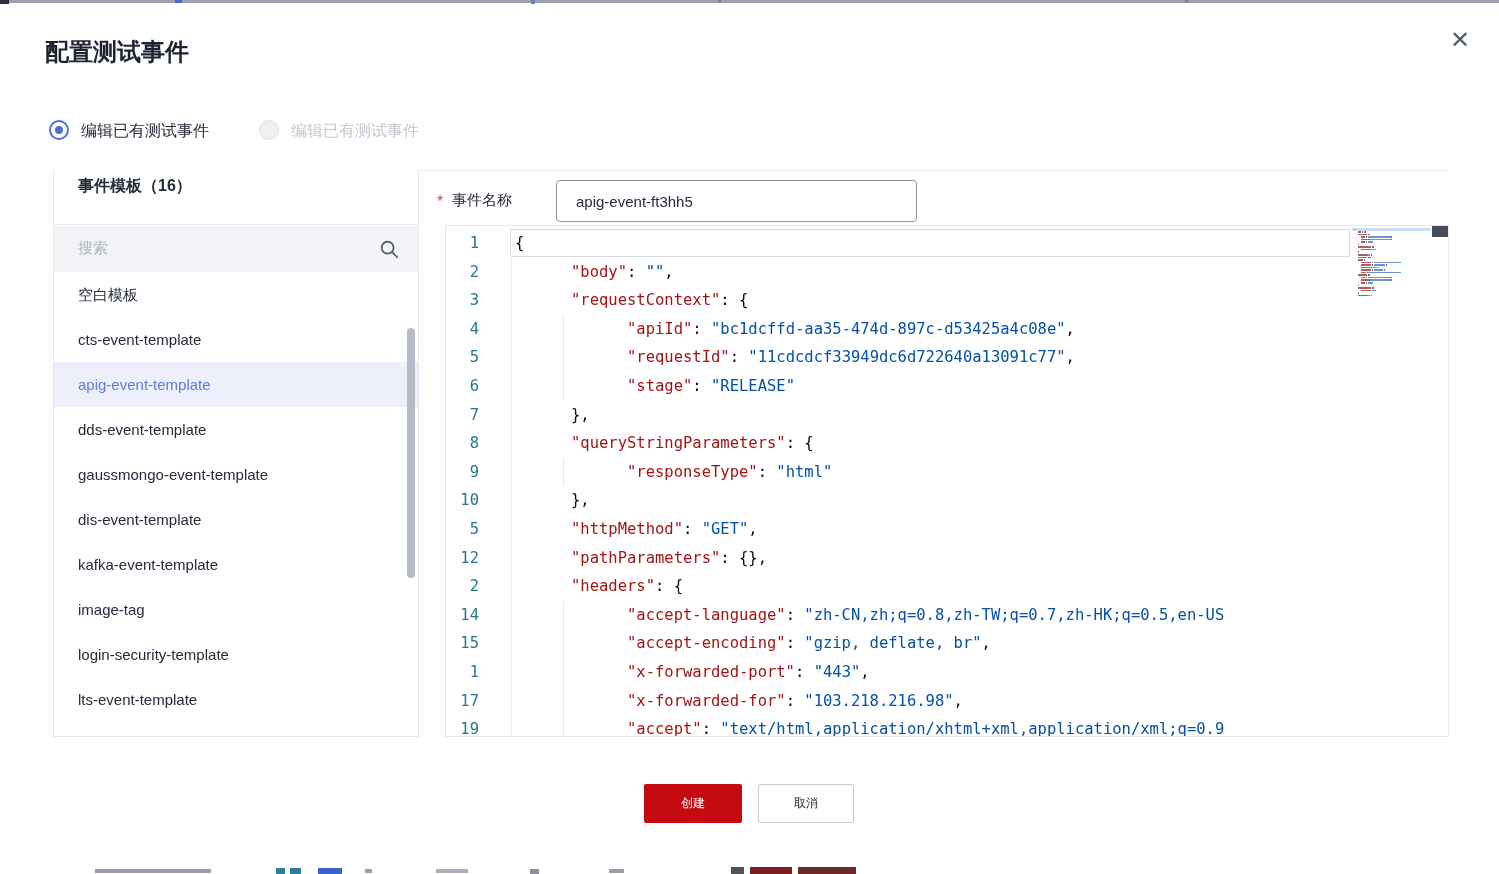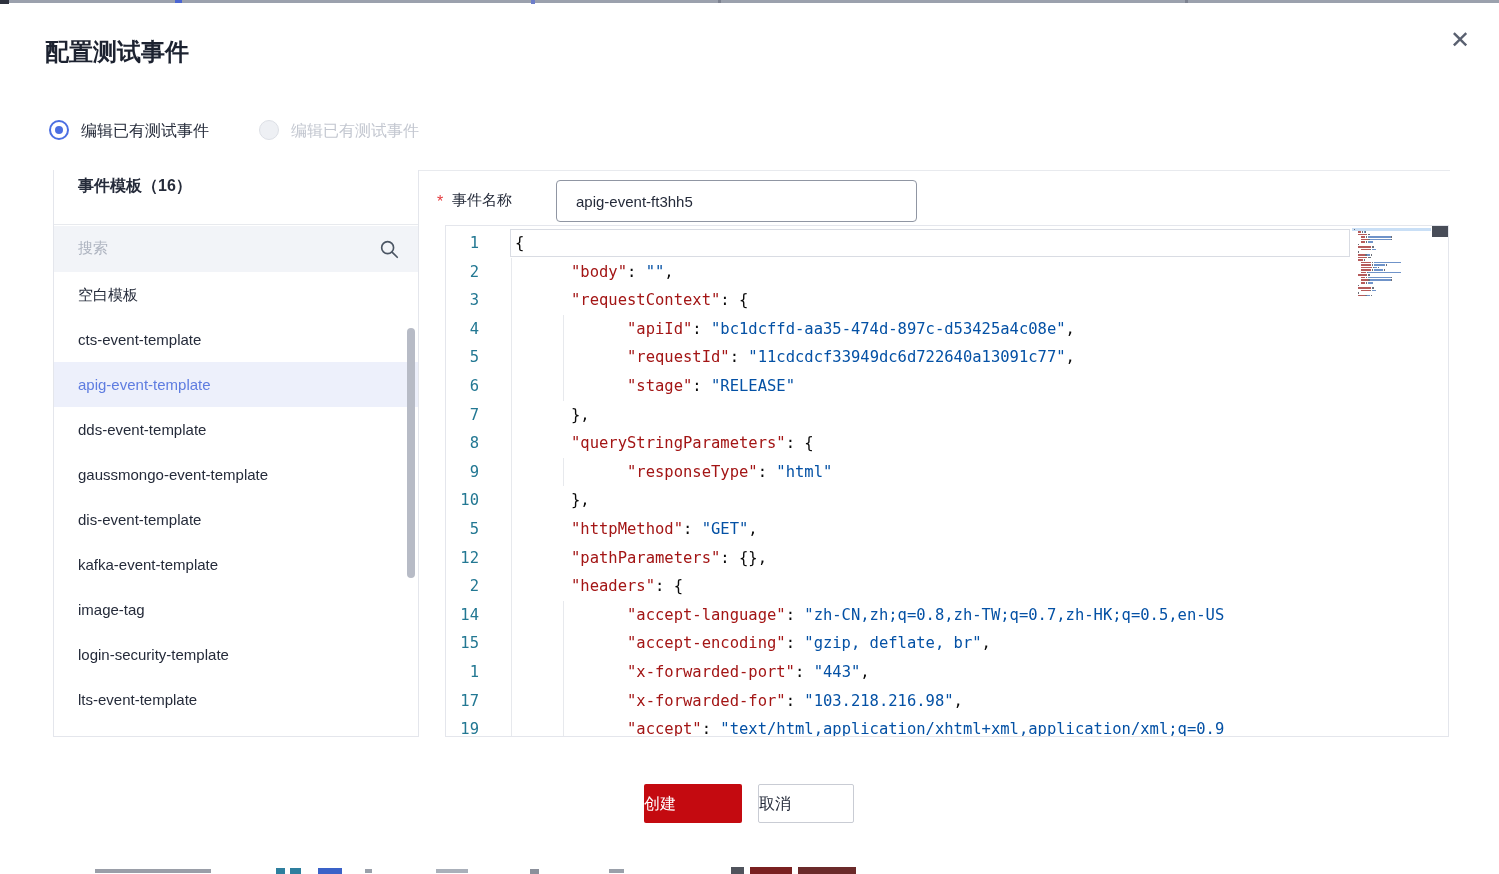--- a/index.html
+++ b/index.html
@@ -71,21 +71,21 @@
   .curline { position:absolute; left:64px; top:3px; width:840px; height:28px;
              border:1px solid #d9dce3; }
   .minimap { position:absolute; right:17px; top:2px; width:79px; height:90px; overflow:hidden; }
   .mm-row { position:relative; height:2.55px; }
   .mm-row.hl { background:#c9dff6; }
   .mm-seg { position:absolute; top:0.5px; height:1.6px; }
   .mm-k { background:#b65b5b; } .mm-v { background:#6f93c9; } .mm-p { background:#6b6f78; }
   .ed-vscroll { position:absolute; right:0; top:0; width:16px; height:11px; background:#484d58; }
 
   
-  .btn { font-size:16px; text-align:left; cursor:pointer; }
+  .btn { font-size:12px; text-align:center; cursor:pointer; }
   .btn-create { left:644px; top:784px; width:98px; height:39px; line-height:39px;
                 background:#c40a10; color:#fff; border-radius:2px; }
   .btn-cancel { left:758px; top:784px; width:96px; height:39px; line-height:37px;
                 background:#fff; color:#252b3a; border:1px solid #c9ccd4; border-radius:2px; }
 
   
   .frag { position:absolute; }
 </style>
 </head>
 <body>

